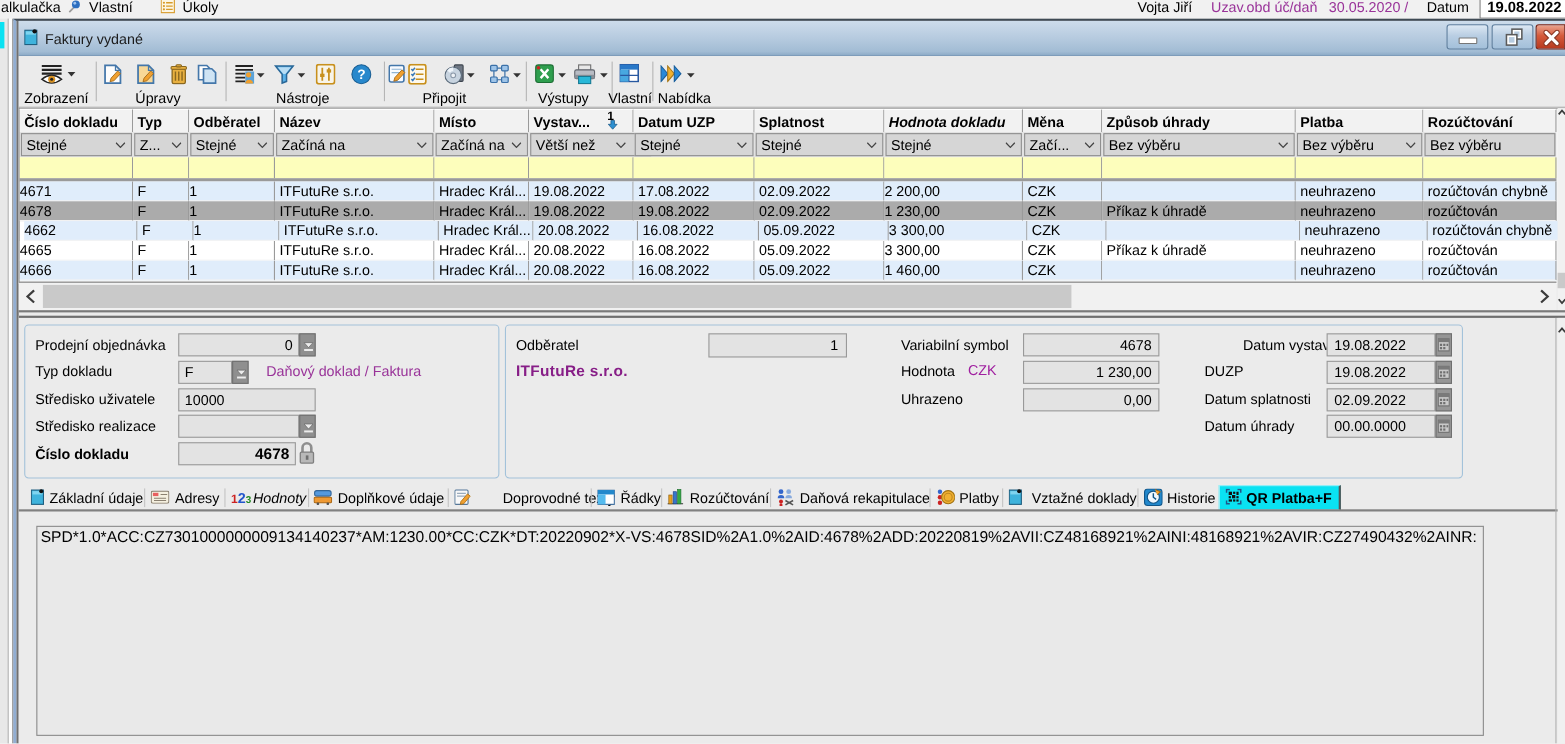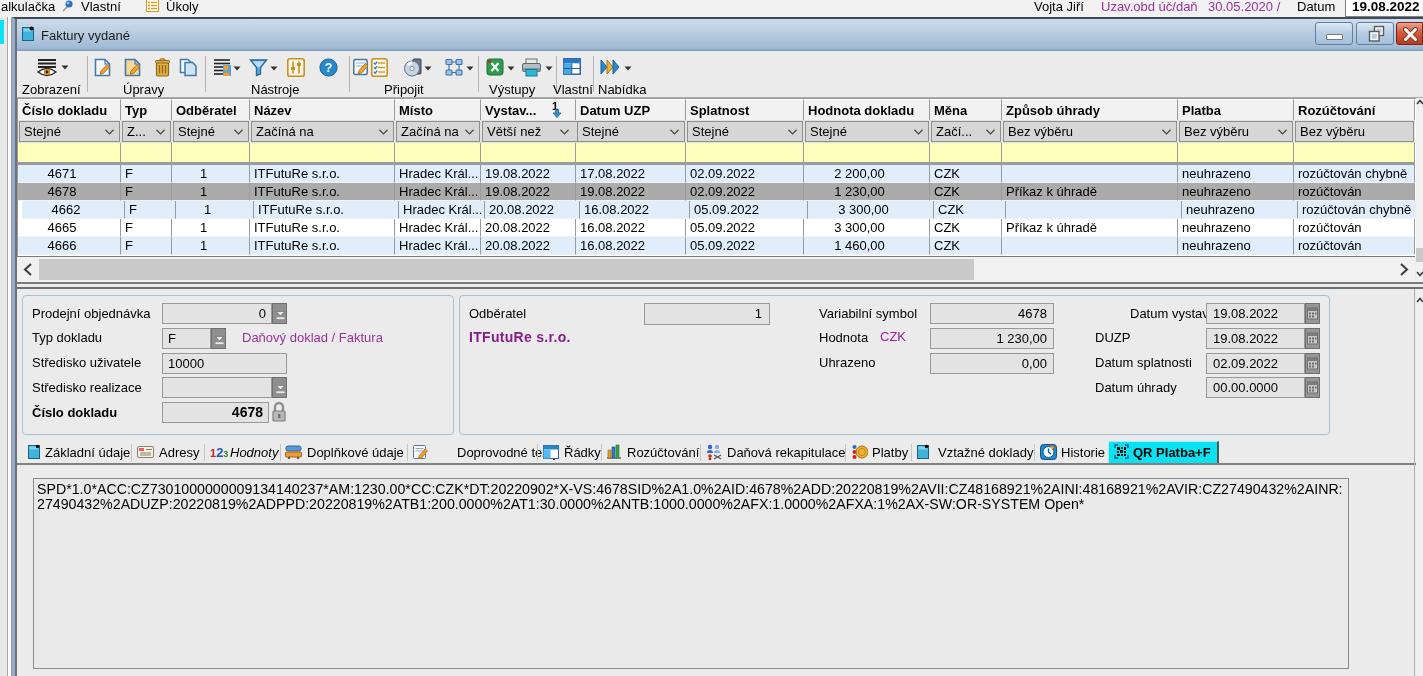--- a/index.html
+++ b/index.html
@@ -6,21 +6,21 @@
 body{font-family:"Liberation Sans",sans-serif;}
 #root{position:relative;width:1423px;height:676px;background:#f0f0f0;overflow:hidden;font-size:13px;color:#000;}
 .abs{position:absolute;}
 .lbl{position:absolute;white-space:nowrap;}
 .inp{position:absolute;background:#e3e3e3;border:1px solid #999;box-sizing:border-box;font-size:13px;line-height:19px;white-space:nowrap;overflow:hidden;}
 .spin{position:absolute;background:#8f8f8f;border:1px solid #6f6f6f;box-sizing:border-box;}
 .hcell{position:absolute;top:0;height:21px;box-sizing:border-box;border-right:1px solid #9a9a9a;font-weight:bold;line-height:21px;padding-left:4px;overflow:hidden;white-space:nowrap;background:#f2f2f2;border-top:1px solid #fff;}
 .fcell{position:absolute;height:20.5px;box-sizing:border-box;border:1px solid #8f8f8f;line-height:19px;padding-left:4px;overflow:hidden;white-space:nowrap;background:#d6d6d6;}
 .ycell{position:absolute;top:0;height:18px;box-sizing:border-box;border-right:1px solid #9a9a9a;background:#fdfebc;}
 .dcell{position:absolute;top:0;height:17.9px;box-sizing:border-box;border-right:1px solid #9a9a9a;line-height:17px;padding-left:4px;overflow:hidden;white-space:nowrap;font-size:13px;}
-.r{text-align:center;padding-right:14px;padding-left:0;}
+.r{text-align:left;padding-right:14px;padding-left:0;}
 .chev{position:absolute;width:9px;height:6px;}
 .tab{position:absolute;top:0;height:23px;line-height:23px;white-space:nowrap;}
 .tabsep{position:absolute;top:3px;height:17px;width:1px;background:#c4c4c4;}
 svg{position:absolute;}
 </style>
 </head>
 <body>
 <div id="root">
 
   <div class="abs" style="left:0;top:0;width:1423px;height:17px;background:#f1f1f1;overflow:hidden;">
@@ -239,21 +239,21 @@
   <div id="grid">
 <div class="abs" style="left:0;top:99px;width:1423px;height:21px;">
 <div class="hcell" style="left:18px;width:103px;">Číslo dokladu</div>
 <div class="hcell" style="left:121px;width:51px;">Typ</div>
 <div class="hcell" style="left:172px;width:78px;">Odběratel</div>
 <div class="hcell" style="left:250px;width:145px;">Název</div>
 <div class="hcell" style="left:395px;width:86px;">Místo</div>
 <div class="hcell" style="left:481px;width:95px;">Vystav...</div>
 <div class="hcell" style="left:576px;width:110px;">Datum UZP</div>
 <div class="hcell" style="left:686px;width:118px;">Splatnost</div>
-<div class="hcell" style="left:804px;width:126px;">Hodnota dokladu</div>
+<div class="hcell" style="left:804px;width:126px;font-style:italic;">Hodnota dokladu</div>
 <div class="hcell" style="left:930px;width:72px;">Měna</div>
 <div class="hcell" style="left:1002px;width:176px;">Způsob úhrady</div>
 <div class="hcell" style="left:1178px;width:116px;">Platba</div>
 <div class="hcell" style="left:1294px;width:121px;">Rozúčtování</div>
 <div class="lbl" style="left:552px;top:1px;font-weight:bold;font-size:11px;">1</div>
 <svg style="left:552px;top:10px;" width="10" height="9" viewBox="0 0 10 9">
           <path d="M5 8.5 L1 4 L3.4 4 L3.4 0.5 L6.6 0.5 L6.6 4 L9 4 Z" fill="#2d8fd0" stroke="#1a5a88" stroke-width="0.7"></path>
         </svg>
 </div>
 <div class="abs" style="left:18px;top:120px;width:1397px;height:22.5px;background:#e2e2e2;">
@@ -627,21 +627,20 @@
           <rect x="3" y="10" width="3" height="2"></rect>
           <rect x="7" y="10" width="2" height="2"></rect>
           <rect x="10" y="10" width="2" height="2"></rect>
         </g>
 </svg>
 </div>
   <div class="abs" style="left:17px;top:463px;width:1406px;height:1.5px;background:#808080;"></div>
 
   <div class="abs" style="left:33px;top:478px;width:1316px;height:191px;background:#e9e9e9;border:1px solid #8a8a8a;box-sizing:border-box;font-size:14.2px;line-height:15.4px;padding:3px 0 0 3px;overflow:hidden;">
     <div style="white-space:nowrap;">SPD*1.0*ACC:CZ7301000000009134140237*AM:1230.00*CC:CZK*DT:20220902*X-VS:4678SID%2A1.0%2AID:4678%2ADD:20220819%2AVII:CZ48168921%2AINI:48168921%2AVIR:CZ27490432%2AINR:</div>
-    <div style="white-space:nowrap;">27490432%2ADUZP:20220819%2ADPPD:20220819%2ATB1:200.0000%2AT1:30.0000%2ANTB:1000.0000%2AFX:1.0000%2AFXA:1%2AX-SW:OR-SYSTEM Open*</div>
   </div>
 
   <div class="abs" style="left:1414px;top:289px;width:1px;height:387px;background:#b0b0b0;"></div>
   <div class="abs" style="left:1416px;top:289px;width:7px;height:387px;background:#f0f0f0;"></div>
   <svg style="left:1416px;top:297px;" width="8" height="7" viewBox="0 0 8 7">
       <path d="M1 5 L4 1.5 L7 5" fill="none" stroke="#3c3c3c" stroke-width="1.6"></path>
     </svg>
 
   <div class="abs" style="left:0;top:17px;width:9px;height:659px;background:#e8e8e8;"></div>
   <div class="abs" style="left:7px;top:17px;width:1px;height:659px;background:#a8a8a8;"></div>

